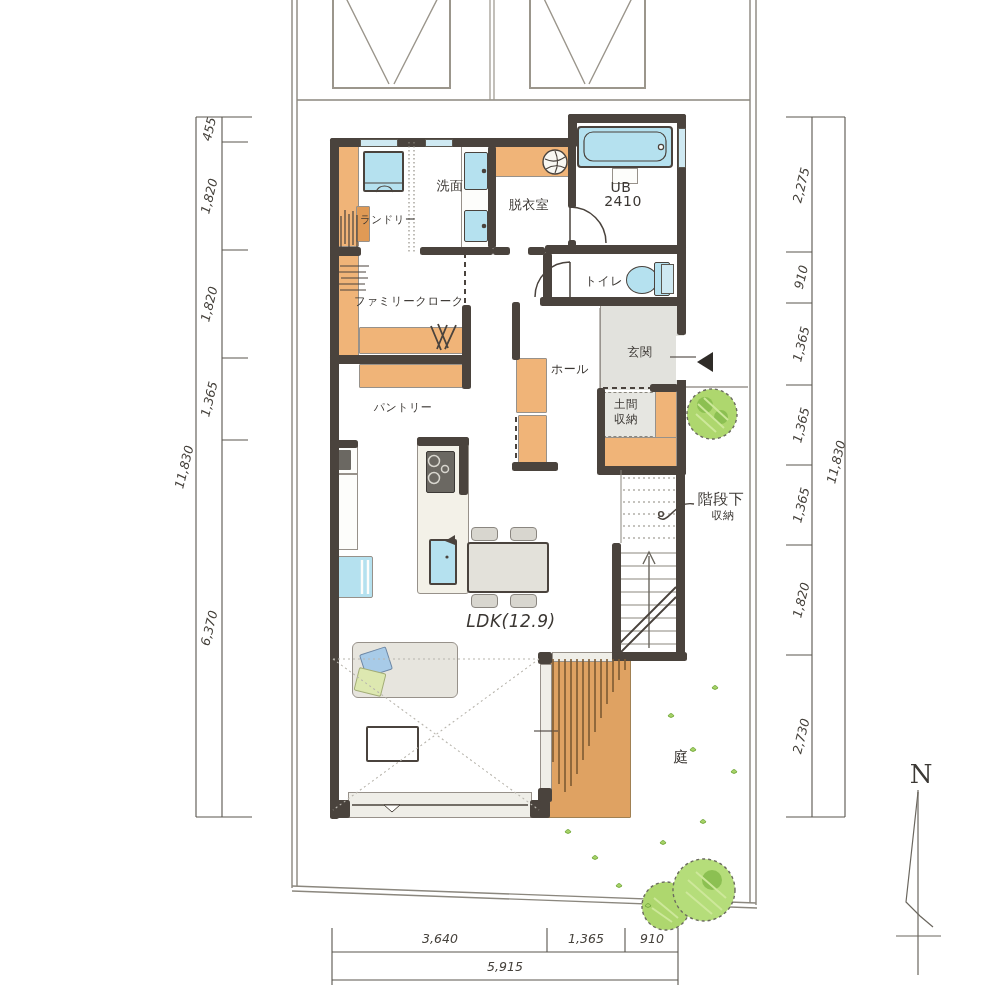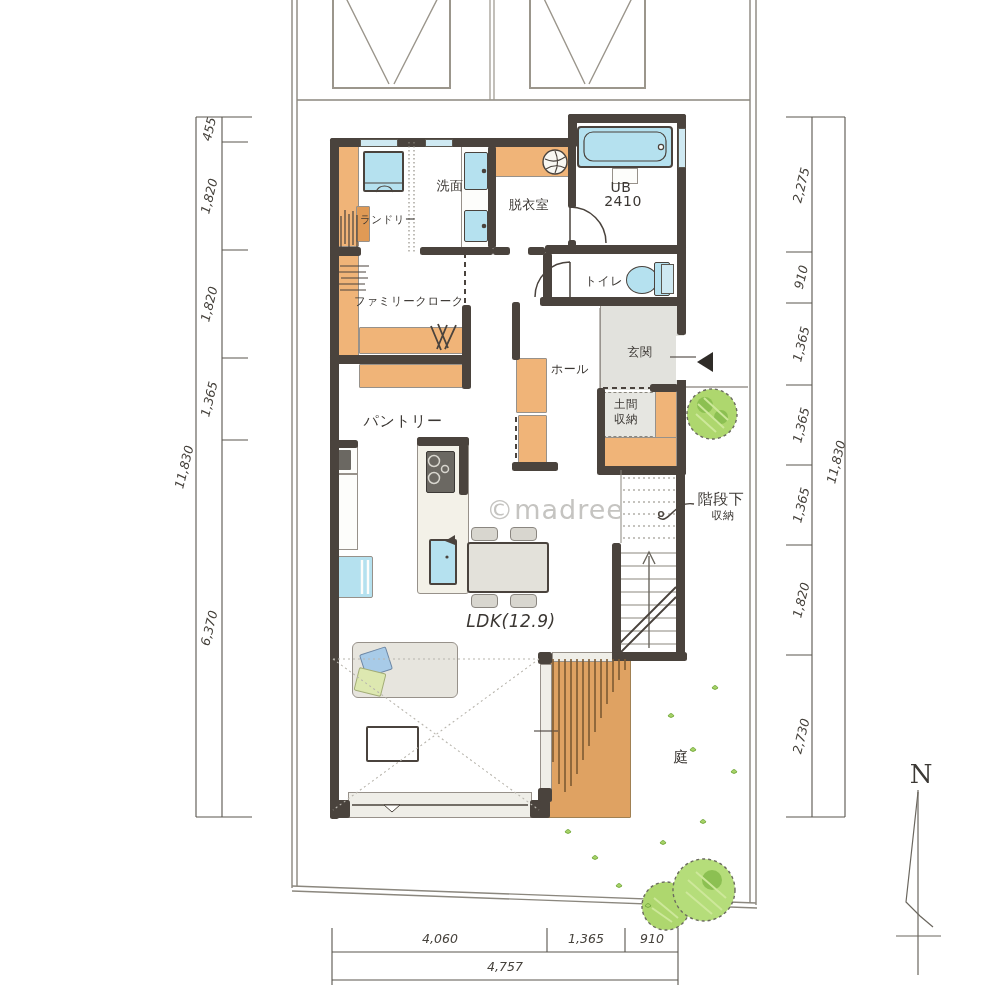--- a/index.html
+++ b/index.html
@@ -277,21 +277,21 @@
   <div class="lbl" style="left:450px;top:186px">洗面</div>
   <div class="lbl" style="left:529px;top:205px">脱衣室</div>
   <div class="lbl" style="left:621px;top:187px;font-size:14px">UB</div>
   <div class="lbl" style="left:623px;top:201px;font-size:14px">2410</div>
   <div class="lbl" style="left:604px;top:281px;font-size:12px">トイレ</div>
   <div class="lbl" style="left:409px;top:301px;font-size:11.5px">ファミリークローク</div>
   <div class="lbl" style="left:570px;top:369px;font-size:12px">ホール</div>
   <div class="lbl" style="left:640px;top:352px;font-size:12px">玄関</div>
   <div class="lbl" style="left:626px;top:404px;font-size:11.5px">土間</div>
   <div class="lbl" style="left:626px;top:419px;font-size:11.5px">収納</div>
-  <div class="lbl" style="left:403px;top:421px;font-size:15px">パントリー</div>
+  <div class="lbl" style="left:403px;top:407px;font-size:11px">パントリー</div>
   <div class="lbl" style="left:721px;top:499px;font-size:15px">階段下</div>
   <div class="lbl" style="left:723px;top:515px;font-size:11px">収納</div>
   <div class="lbl" style="left:511px;top:621px;font-size:17px;font-style:italic">LDK(12.9)</div>
   <div class="lbl" style="left:681px;top:757px;font-size:15px">庭</div>
 
   <div class="dim" style="left:209px;top:129px">455</div>
   <div class="dim" style="left:209px;top:196px">1,820</div>
   <div class="dim" style="left:209px;top:304px">1,820</div>
   <div class="dim" style="left:209px;top:399px">1,365</div>
   <div class="dim" style="left:209px;top:628px">6,370</div>
@@ -299,20 +299,19 @@
 
   <div class="dim" style="left:801px;top:185px">2,275</div>
   <div class="dim" style="left:801px;top:277px">910</div>
   <div class="dim" style="left:801px;top:344px">1,365</div>
   <div class="dim" style="left:801px;top:425px">1,365</div>
   <div class="dim" style="left:801px;top:505px">1,365</div>
   <div class="dim" style="left:801px;top:600px">1,820</div>
   <div class="dim" style="left:801px;top:736px">2,730</div>
   <div class="dim" style="left:836px;top:462px">11,830</div>
 
-  <div class="dimh" style="left:440px;top:938px">4,060</div>
+  <div class="dimh" style="left:440px;top:938px">3,640</div>
   <div class="dimh" style="left:586px;top:938px">1,365</div>
   <div class="dimh" style="left:652px;top:938px">910</div>
-  <div class="dimh" style="left:505px;top:966px">4,757</div>
-
-  <div class="wm" style="left:555px;top:509px">©madree</div>
+  <div class="dimh" style="left:505px;top:966px">5,915</div>
+
   <div class="north" style="left:921px;top:774px">N</div>
 </div>
 
 </body></html>

